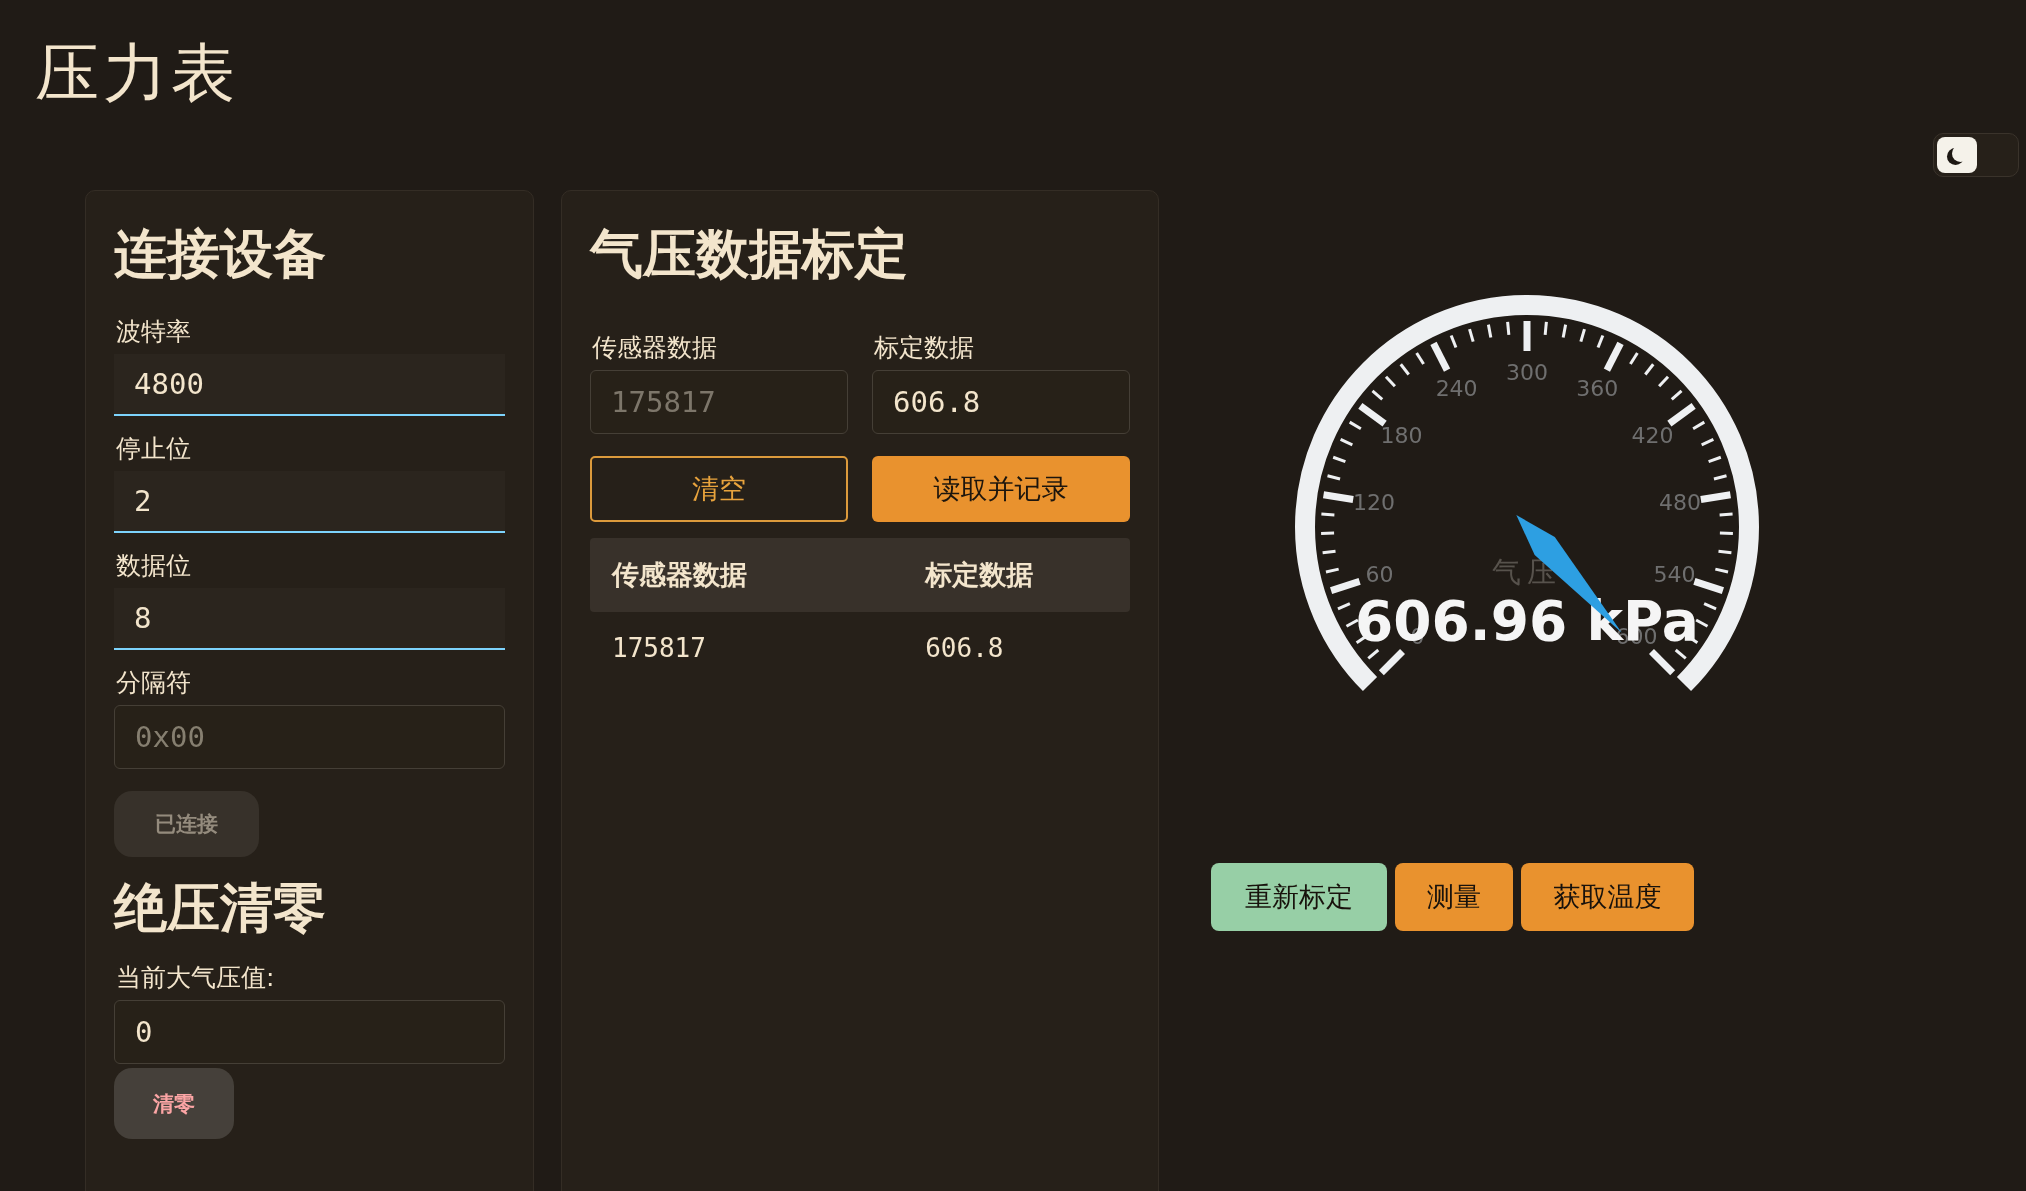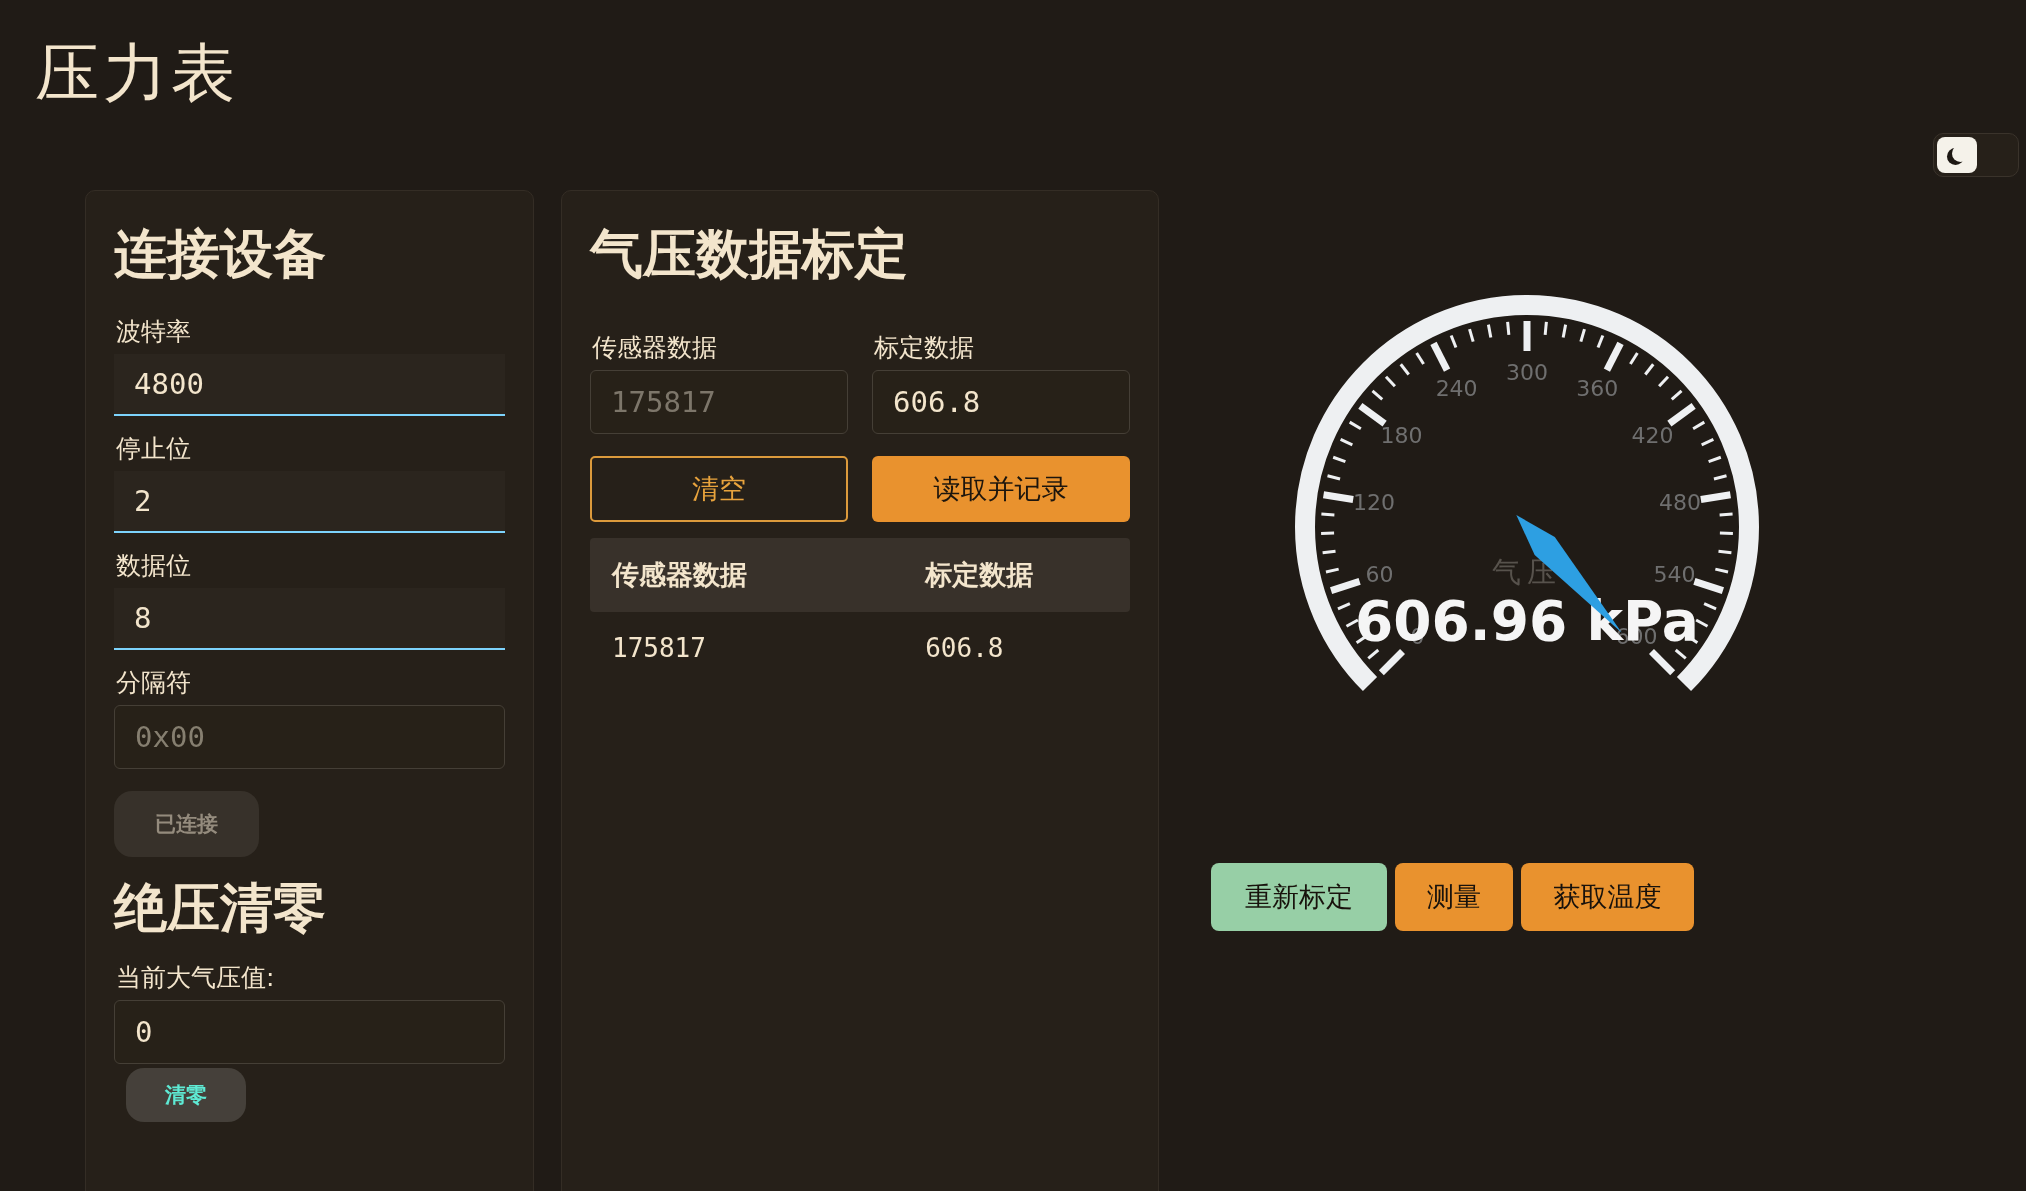--- a/index.html
+++ b/index.html
@@ -52,21 +52,21 @@
     color:#f3e5cc; font-size:29px; padding:0 20px; outline:none;
     font-family:"DejaVu Sans Mono","Liberation Mono",monospace;
   }
   input.box-input::placeholder { color:#867f70; opacity:1; }
   input.dim { color:#7d766a; }
   .btn {
     border:none; border-radius:18px; font-size:21px; cursor:pointer;
     font-family:inherit; display:inline-flex; align-items:center; justify-content:center;font-weight:bold;
   }
   .btn-connected { margin-top:22px; width:145px; height:66px; background:#37312a; color:#948b7d; }
-  .btn-clearzero { margin-top:4px; width:120px; height:54px; background:#45403a; color:#5eead4;margin-left:12px; }
+  .btn-clearzero { margin-top:4px; width:120px; height:71px; background:#45403a; color:#fca5a5; }
   
   .two-col { display:grid; grid-template-columns:1fr 1fr; column-gap:24px; row-gap:0; margin-top:4px; }
   .btn-outline {
     margin-top:22px; height:66px; width:100%;
     background:transparent; border:2px solid #dc9a3c; border-radius:5px;
     color:#e8a33d; font-size:27px; cursor:pointer; font-family:inherit;
   }
   .btn-orange {
     margin-top:22px; height:66px; width:100%;
     background:#e9922e; border:none; border-radius:6px;

